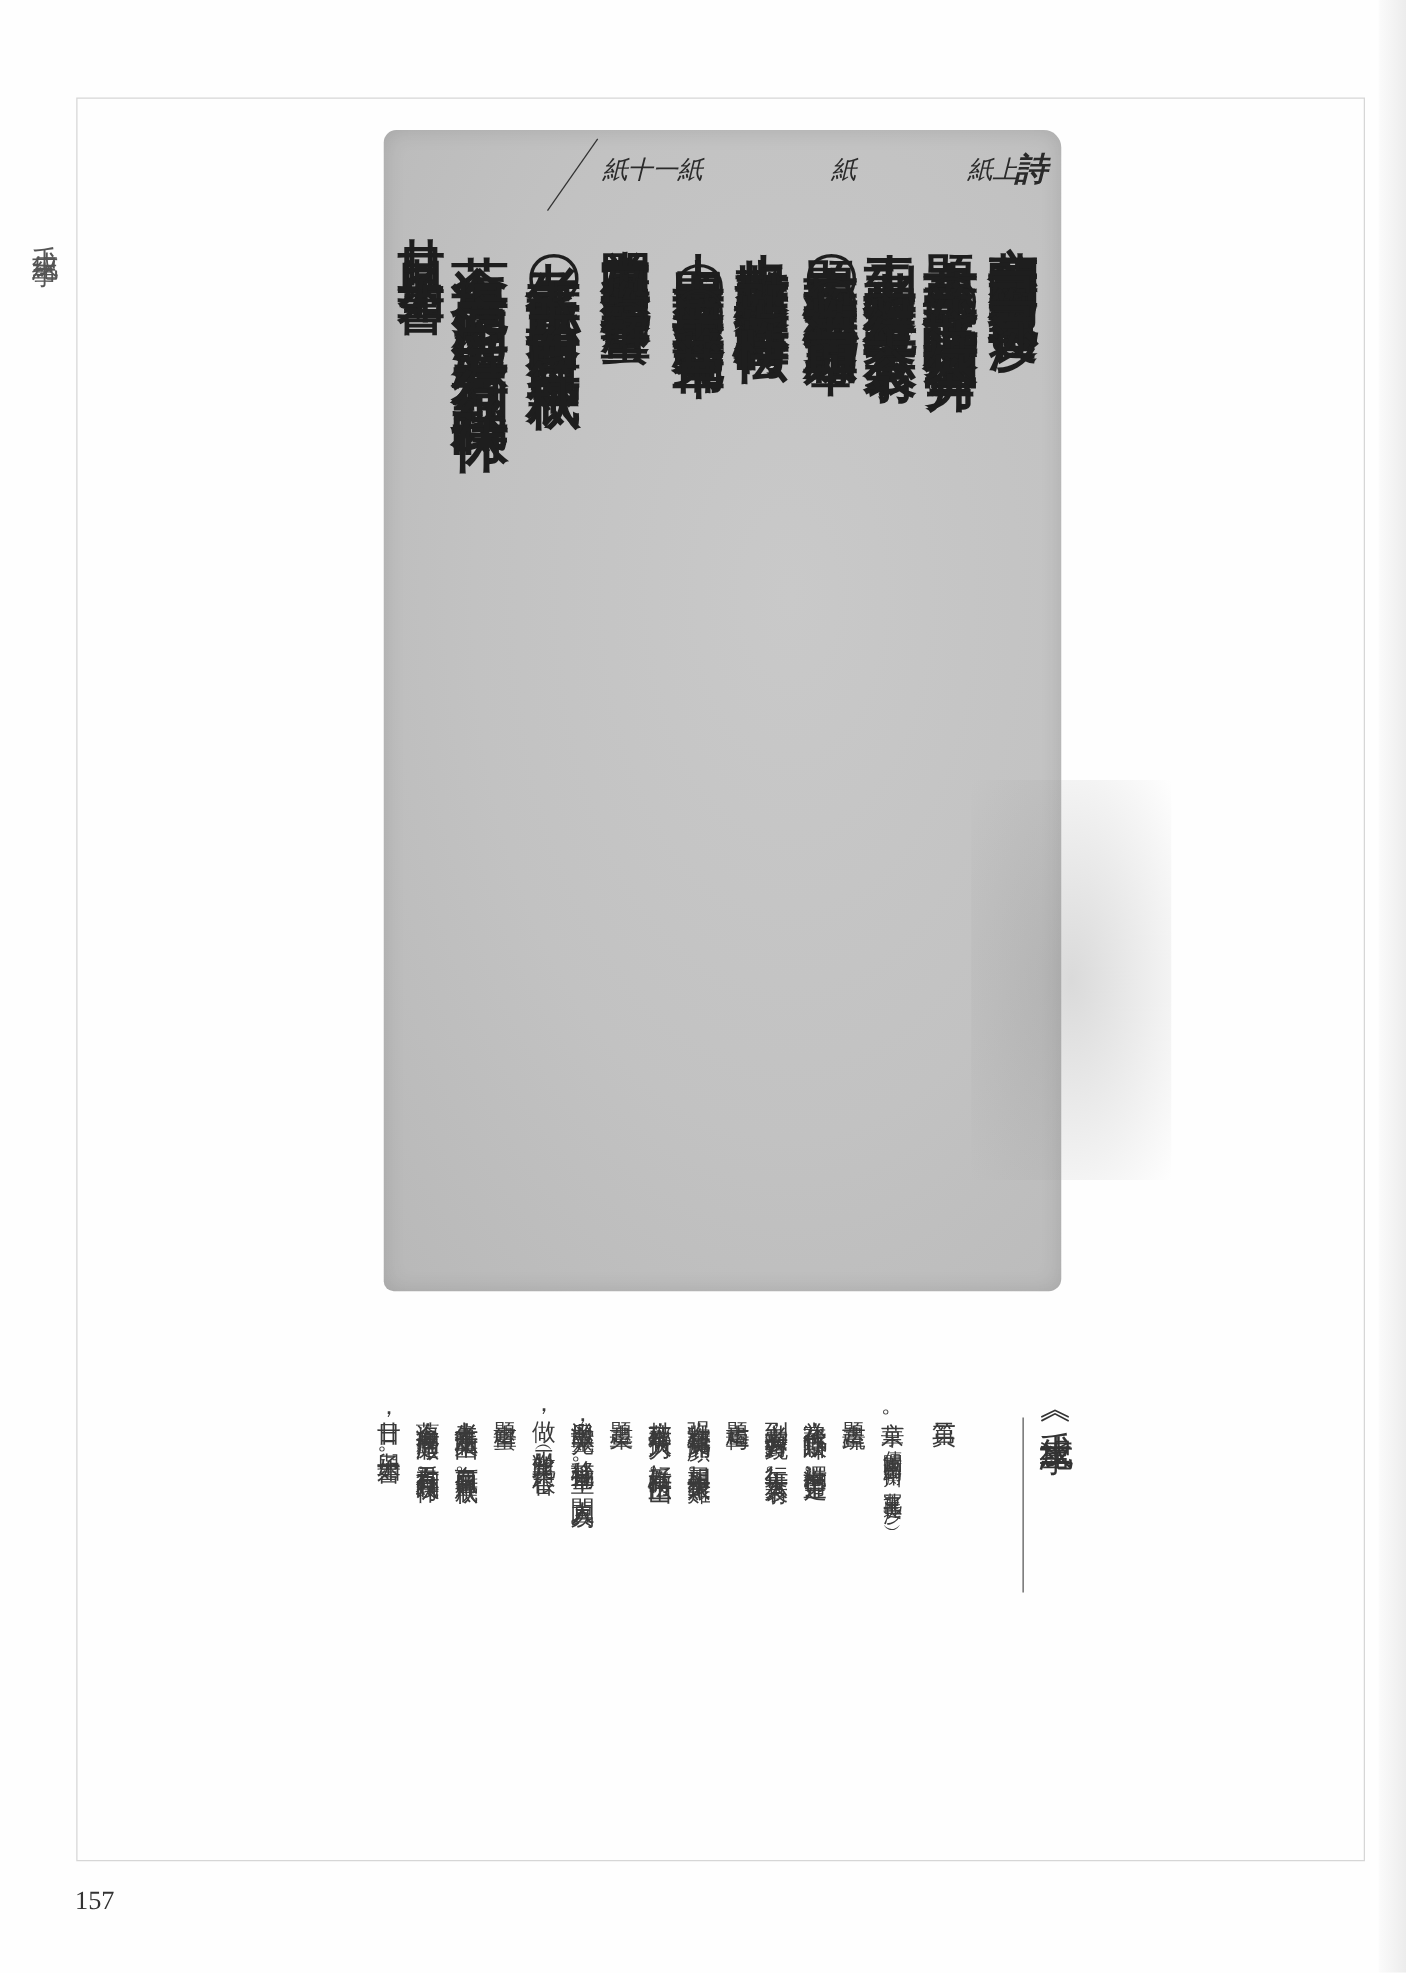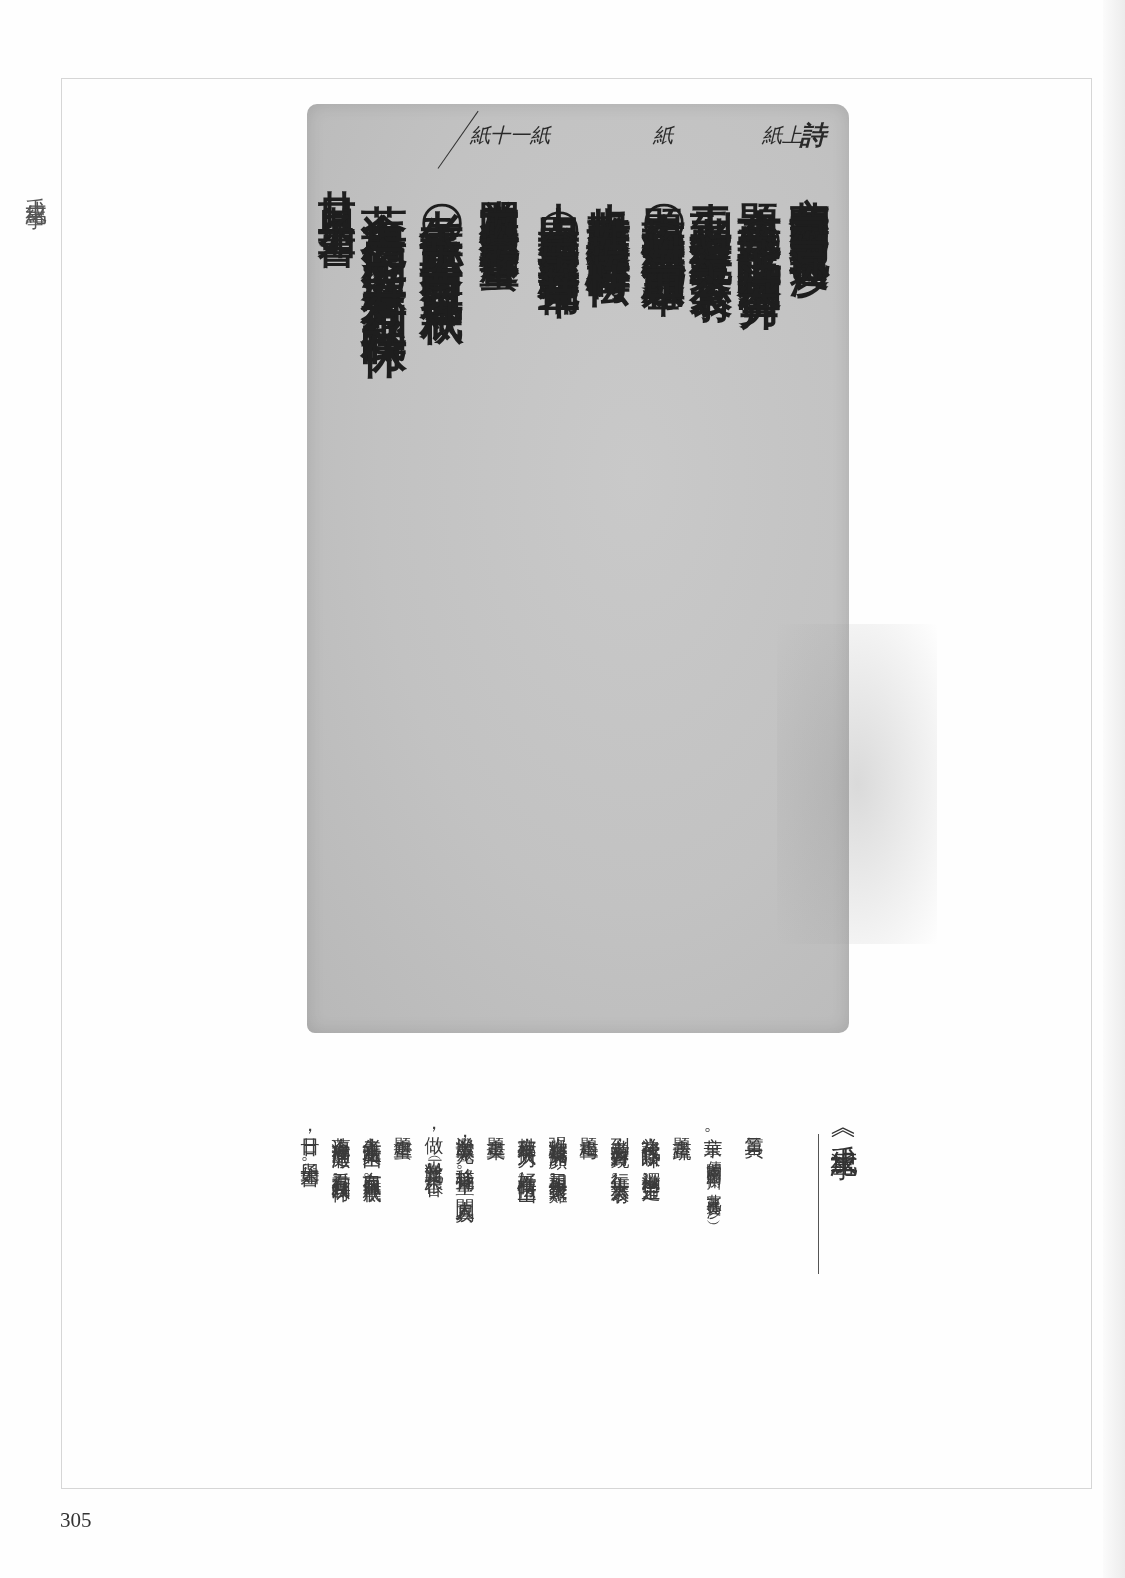--- a/index.html
+++ b/index.html
@@ -36,21 +36,21 @@
     position: absolute; left: 470px; top: 520px; width: 160px; height: 320px;
     background: radial-gradient(ellipse, rgba(150,150,150,0.35), rgba(150,150,150,0));
   }
   .ms-col {
     position: absolute; writing-mode: vertical-rl; color: #1e1e1e;
     font-family: "DejaVu Serif", serif; font-weight: bold;
     letter-spacing: 4px; line-height: 1;
   }
   .ms-note {
     position: absolute; color: #2a2a2a; font-family: "DejaVu Serif", serif;
-    font-size: 20px; font-style: italic;
+    font-size: 20px; font-style: italic; margin-left: 12px;
   }
   .ms-line {
     position: absolute; left: 438px; top: 168px; width: 70px; height: 1px;
     background: #333; transform: rotate(-55deg); transform-origin: left;
   }
   
   .transcript {
     position: absolute; right: 355px; top: 1122px; height: 360px;
     writing-mode: vertical-rl; font-size: 19px; line-height: 31px; color: #3a3a3a;
     font-family: "DejaVu Serif", serif; letter-spacing: 2px;
@@ -109,13 +109,13 @@
   <span class="line">杖藜那有扶人力，好看梅時怯上山。</span>
   <span class="line">題畫菜</span>
   <span class="line">潑墨散靈光，移莞補草堂。閑人真易</span>
   <span class="line"><span>做，坐對此</span><span class="small">（一作菜）</span><span>根香。</span></span>
   <span class="line">題畫蟹</span>
   <span class="line">老年畫法耻來由，自有西風筆底秋。</span>
   <span class="line">蒼海揚塵洞庭澈，看君行到幾時休。</span>
   <span class="line">廿日，與子如書。</span>
 </div>
 
-<div class="page-number">305</div>
+<div class="page-number">157</div>
 
 </body></html>

